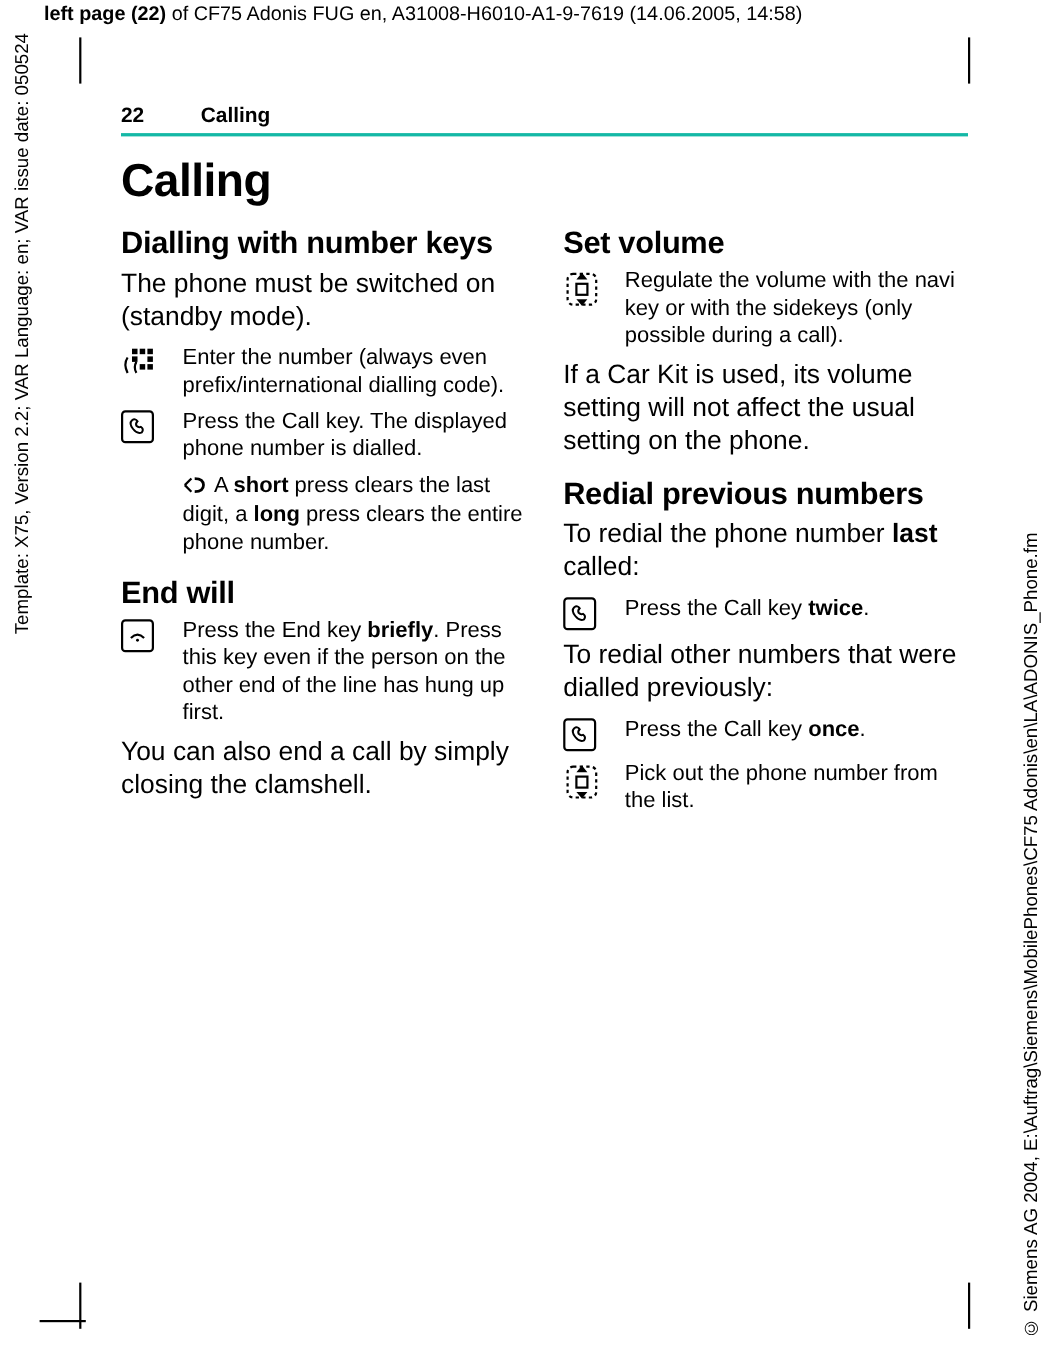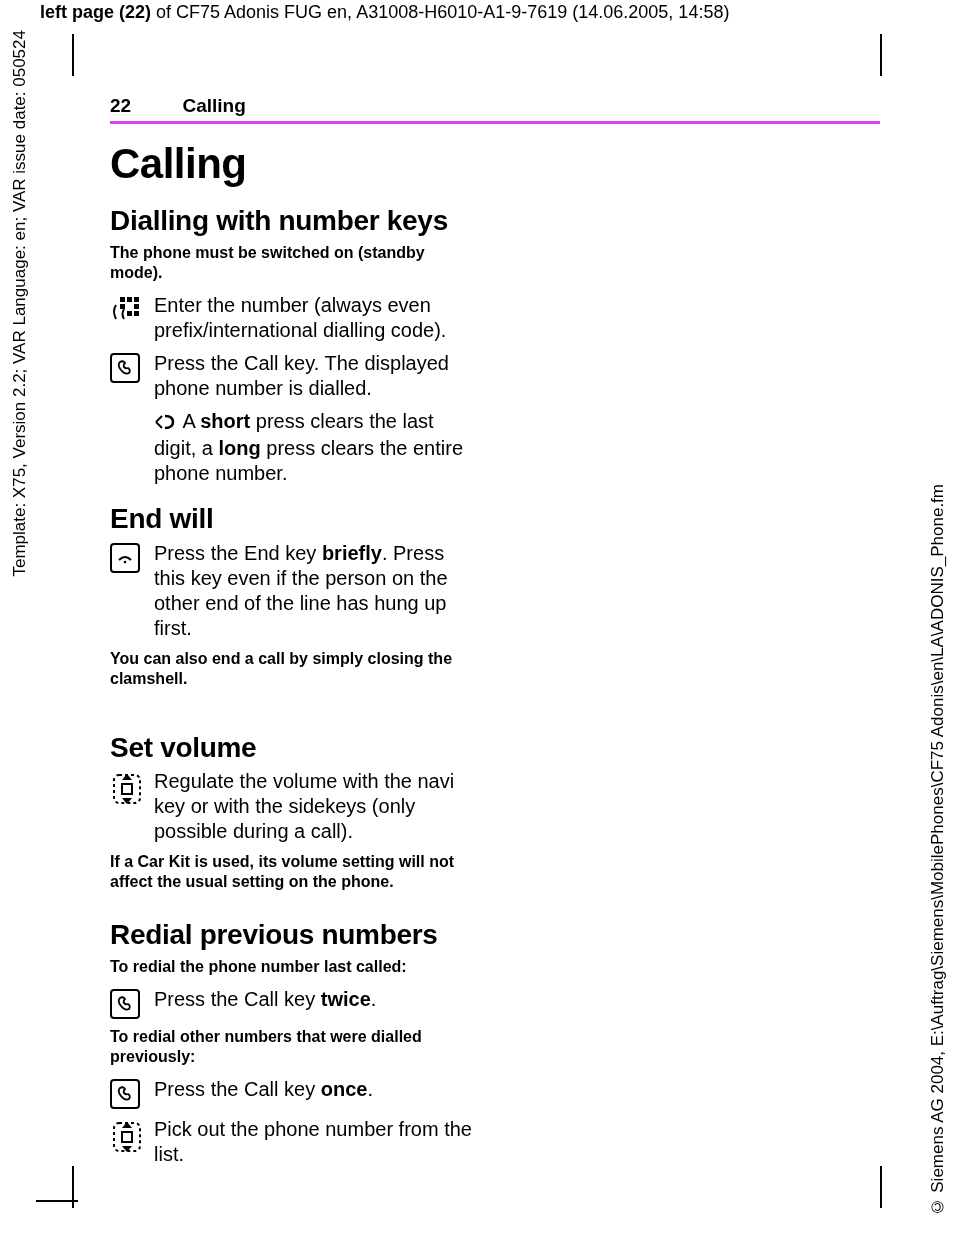--- a/index.html
+++ b/index.html
@@ -40,56 +40,54 @@
     position: absolute;
     background: #000;
   }
   .page {
     position: absolute;
     left: 110px;
     top: 95px;
     width: 770px;
   }
   .running-head {
-    border-bottom: 3px solid #d946ef;
+    border-bottom: 3px solid #14b8a6;
     padding-bottom: 4px;
     font-size: 19px;
   }
   .running-head .pno { font-weight: 700; margin-right: 46px; }
   .running-head .sec { font-weight: 700; }
   h1.title {
     font-size: 42px;
     font-weight: 700;
     margin: 16px 0 18px 0;
     letter-spacing: -0.5px;
   }
   .cols {
     display: flex;
     gap: 34px;
-    flex-direction: column;
   }
   .col {
     width: 368px;
   }
   h2.h2 {
     font-size: 28px;
     font-weight: 700;
     margin: 0 0 6px 0;
     line-height: 1.1;
     letter-spacing: -0.3px;
   }
   p.body {
-    font-size: 16px;
+    font-size: 24px;
     line-height: 1.25;
     margin: 0 0 10px 0;
-    font-weight: bold;
   }
   .row {
     display: flex;
-    gap: 8px;
+    gap: 20px;
     margin: 0 0 8px 0;
   }
   .row .ic {
     width: 36px;
     flex: 0 0 36px;
     display: flex;
     justify-content: flex-start;
     padding-top: 2px;
   }
   .row .tx {
@@ -222,21 +220,21 @@
             <polygon points="17,3 12,9 22,9" fill="#000"></polygon>
             <polygon points="17,33 12,27 22,27" fill="#000"></polygon>
             <rect x="12" y="13" width="10" height="10" fill="none" stroke="#000" stroke-width="2"></rect>
           </svg>
         </div>
         <div class="tx">Regulate the volume with the navi key or with the sidekeys (only possible during a call).</div>
       </div>
 
       <p class="body">If a Car Kit is used, its volume setting will not affect the usual setting on the phone.</p>
 
-      <h2 class="h2" style="margin-top:28px;">Redial previous numbers</h2>
+      <h2 class="h2" style="margin-top:18px;">Redial previous numbers</h2>
 
       <p class="body">
         <span>To redial the phone number </span><b>last</b><span> called:</span>
       </p>
 
       <div class="row">
         <div class="ic">
           <div class="key-box">
             <svg width="18" height="18" viewBox="0 0 18 18">
                 <path d="M4 3 q3 -2 5 1 q-2 2 -1 4 q2 2 4 1 q3 2 1 5 q-4 2 -8 -3 q-4 -5 -1 -8" fill="none" stroke="#000" stroke-width="1.8"></path>

